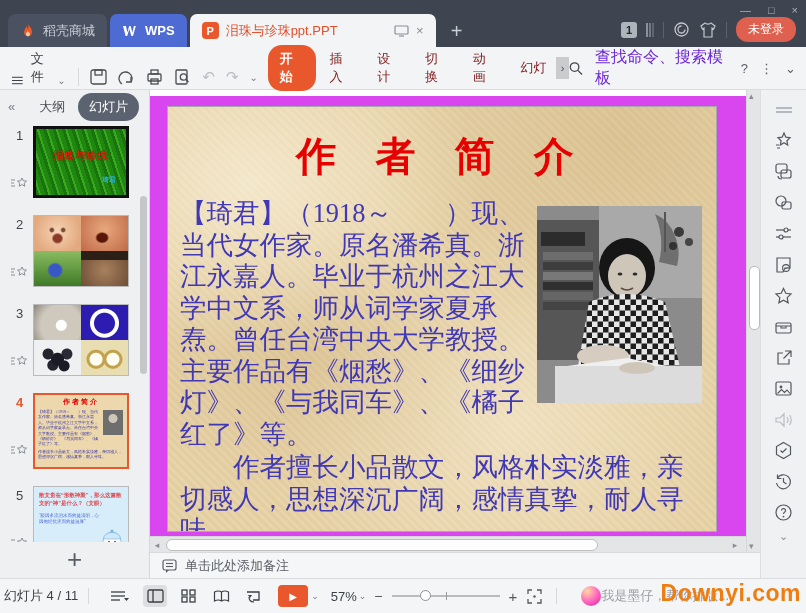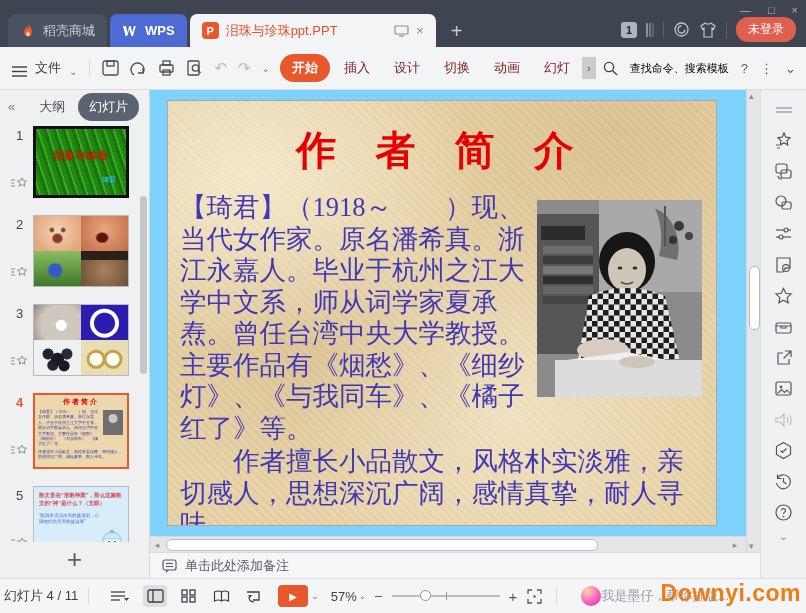--- a/index.html
+++ b/index.html
@@ -35,21 +35,21 @@
   .caret{font-size:10px;color:#7a7f86}
   .rb-sep{width:1px;height:18px;background:#d7d9db;margin:0 4px}
   .qat{display:flex;align-items:center;gap:11px}
   .ghost{color:#b9bcc1;font-size:15px}
   .rb-tabs{display:flex;align-items:center;margin-left:10px}
   .rtab{font-size:13px;padding:5px 12px;color:#7f1d1d}
   .rtab.active{background:#e8582c;color:#fff;border-radius:14px;font-weight:bold;margin-right:2px}
   .rtab.clip{width:26px;overflow:hidden;padding-right:12px;white-space:nowrap}
   .scrollbtn{width:14px;height:22px;background:#c9cbcd;color:#4a4d52;font-size:11px;display:flex;align-items:center;justify-content:center}
   .rb-right{margin-left:auto;display:flex;align-items:center;gap:12px;margin-right:10px}
-  .search-lbl{font-size:11px;color:#000000}
+  .search-lbl{font-size:16px;color:#6d28d9}
   .rb-ic{color:#5a5e64;font-size:13px}
 
   
   .sidebar{position:absolute;left:0;top:90px;width:150px;height:488px;background:#eef0f2;border-right:1px solid #d5d7d9;box-sizing:border-box}
   .sb-header{height:33px;display:flex;align-items:center}
   .sb-collapse{margin-left:8px;color:#7a7f86;font-size:13px}
   .sb-outline{margin-left:24px;font-size:13px;color:#4a4d52}
   .sb-pill{margin-left:13px;background:#5c6370;color:#fff;font-size:13px;padding:5px 11px;border-radius:14px}
   .slide-list{position:absolute;left:0;top:36px;width:138px;bottom:36px;overflow:hidden}
   .slide-item{display:flex;margin:0 0 17px 6px}
@@ -95,21 +95,21 @@
   
   .s5{position:absolute;inset:0;background:#d8edfa;padding:4px 4px 0 5px;box-sizing:border-box}
   .s5-l1{color:#e0484e;font-weight:bold;font-size:5.5px;line-height:1.5;word-break:break-all}
   .s5-l2{color:#4a6ad8;font-size:4.5px;line-height:1.5;margin-top:5px;width:72%;word-break:break-all}
   .s5-baby{position:absolute;right:3px;bottom:2px}
   .add-slide{position:absolute;bottom:6px;left:50%;transform:translateX(-50%);font-size:26px;color:#5a5e64;line-height:26px}
   .sb-scroll{position:absolute;right:2px;top:40px;bottom:40px;width:7px}
   .sb-thumb{position:absolute;top:66px;height:178px;width:7px;background:#c4c6c8;border-radius:4px}
 
   
-  .canvas{position:absolute;left:150px;top:90px;width:596px;height:446px;background:#7dd3fc}
+  .canvas{position:absolute;left:150px;top:96px;width:596px;height:446px;background:#d946ef}
   .slide{position:absolute;left:18px;top:11px;width:548px;height:424px;box-shadow:0 0 0 1px #a8a9ab;
          background-color:#e7d3a8;overflow:hidden;
          background-image:
            radial-gradient(ellipse at 15% 18%,rgba(255,250,233,.55),transparent 35%),
            radial-gradient(ellipse at 82% 8%,rgba(175,135,75,.20),transparent 40%),
            radial-gradient(ellipse at 62% 74%,rgba(255,248,230,.40),transparent 45%),
            radial-gradient(ellipse at 28% 60%,rgba(170,130,70,.16),transparent 40%),
            repeating-linear-gradient(45deg,rgba(160,120,60,.05) 0 3px,rgba(255,255,255,.04) 3px 6px)}
   .slide-title{color:#e60000;font-weight:bold;font-size:40px;letter-spacing:14px;text-align:center;margin-top:22px;
                font-family:"Liberation Sans",sans-serif}

